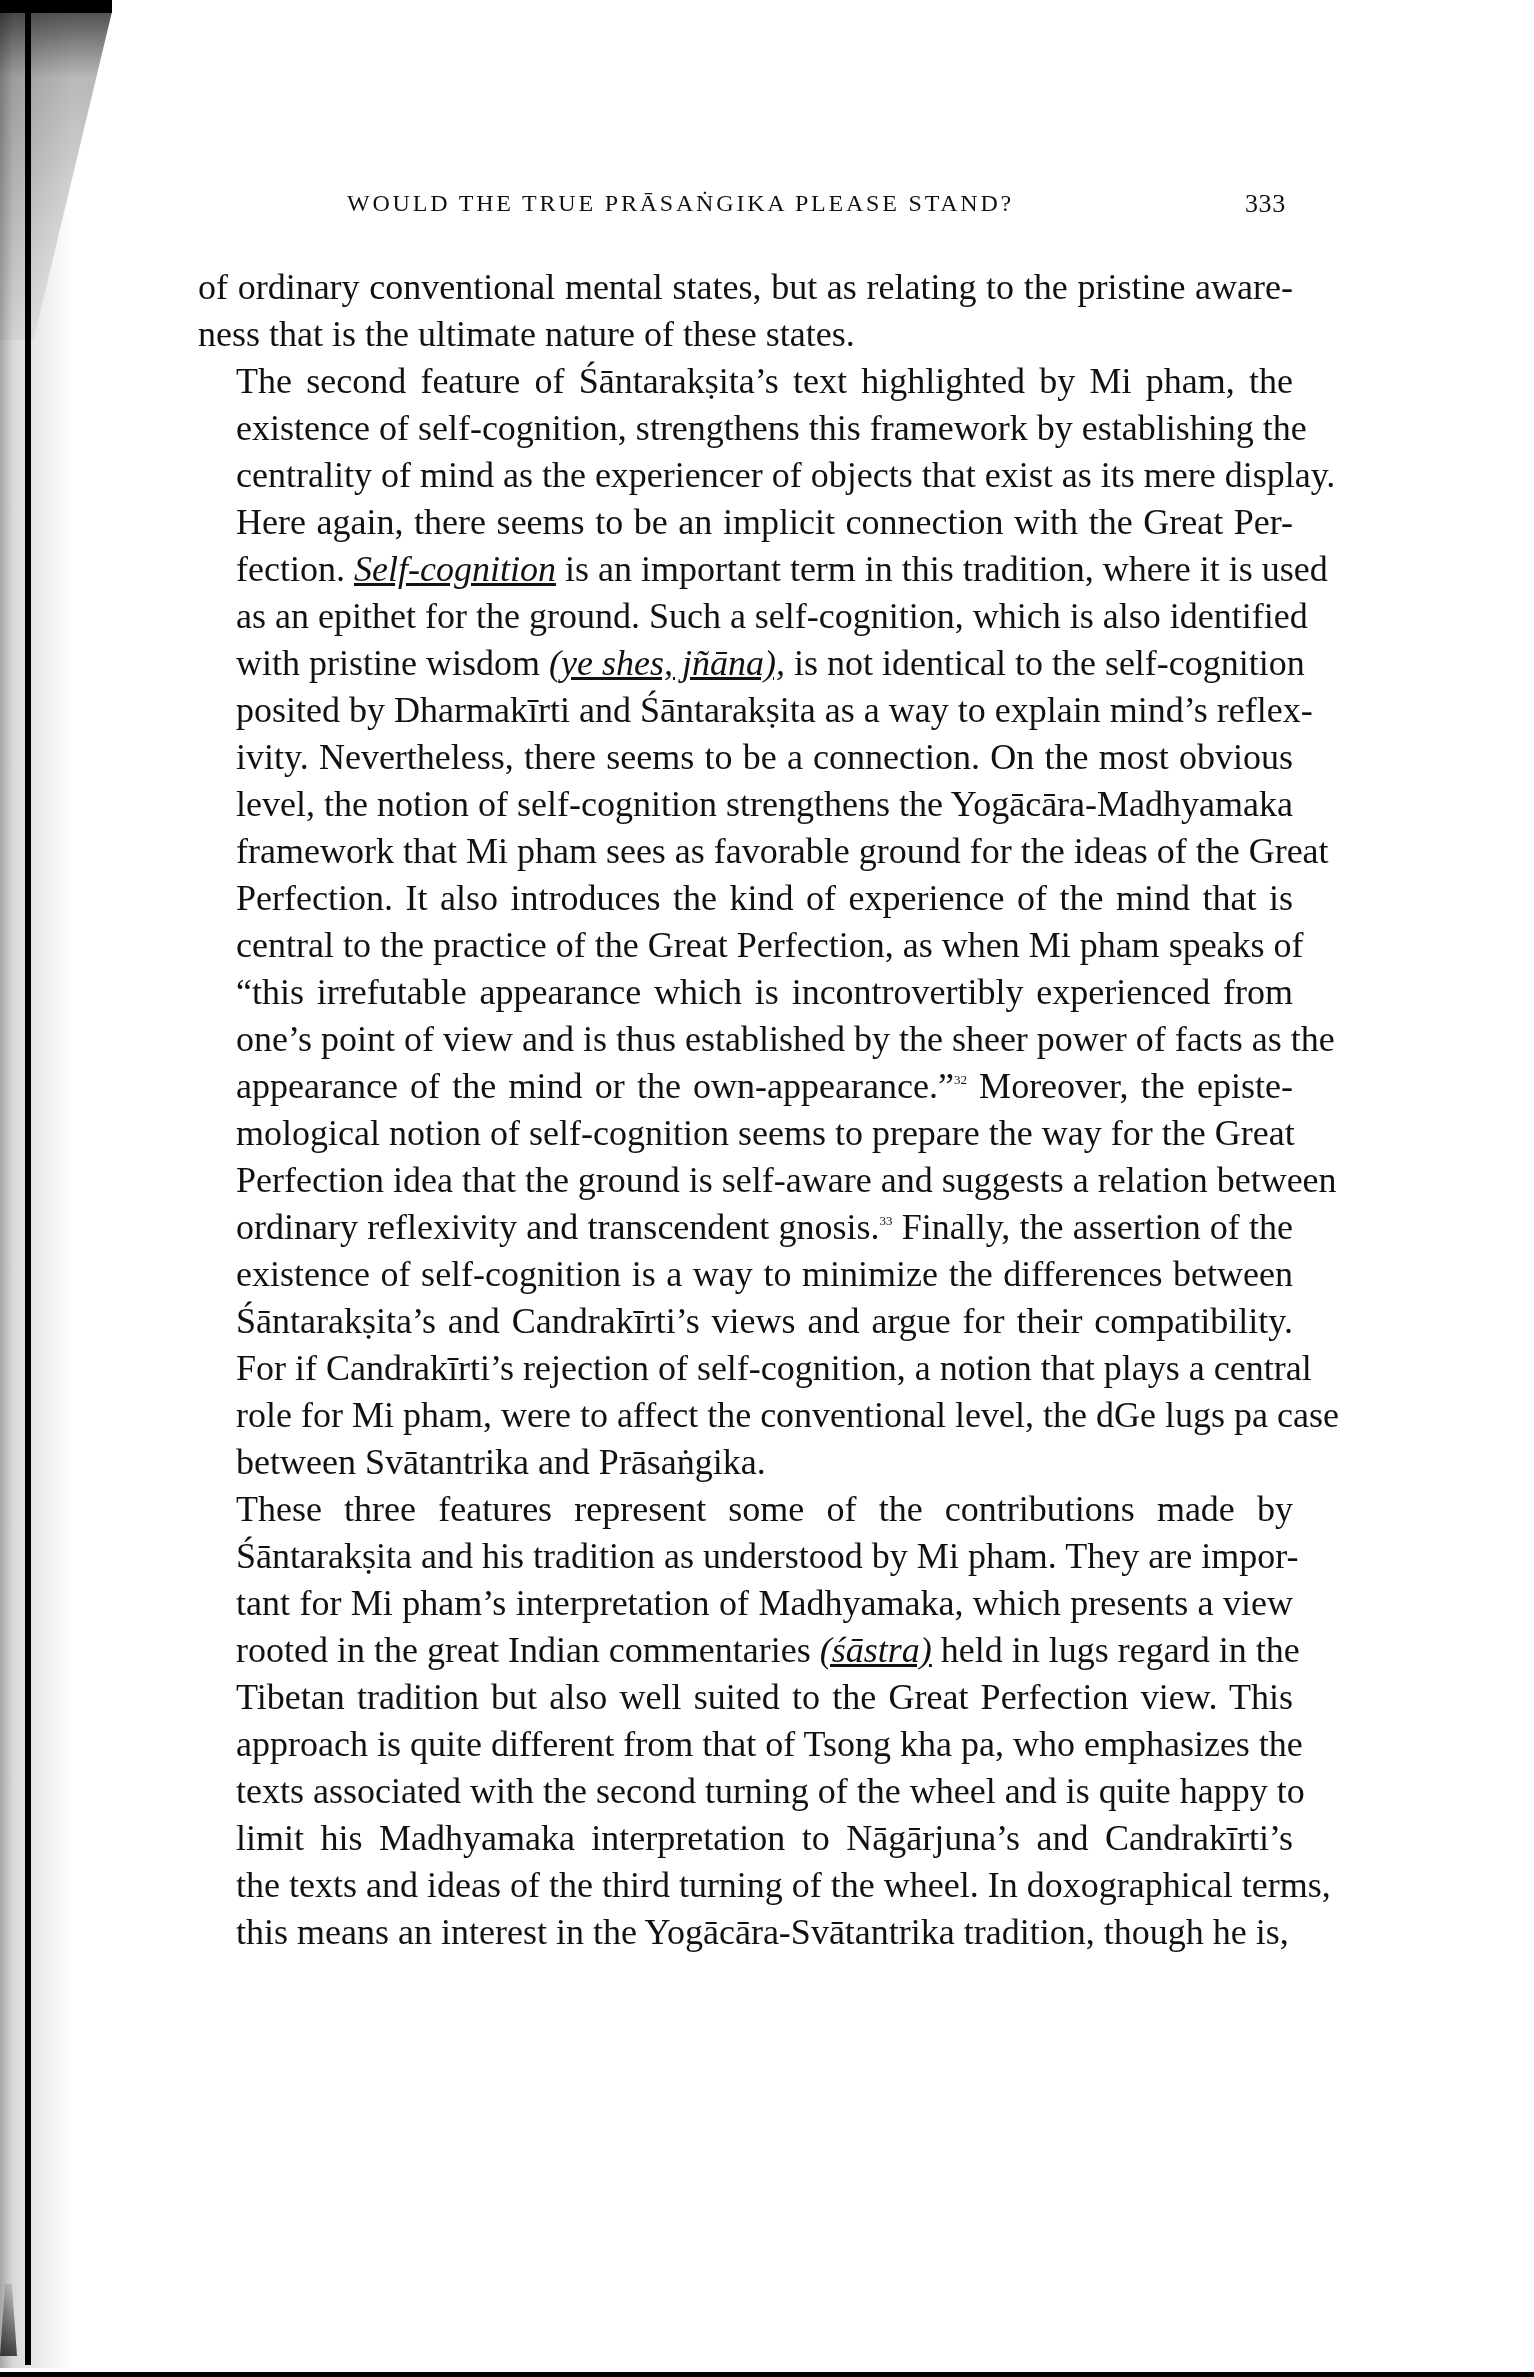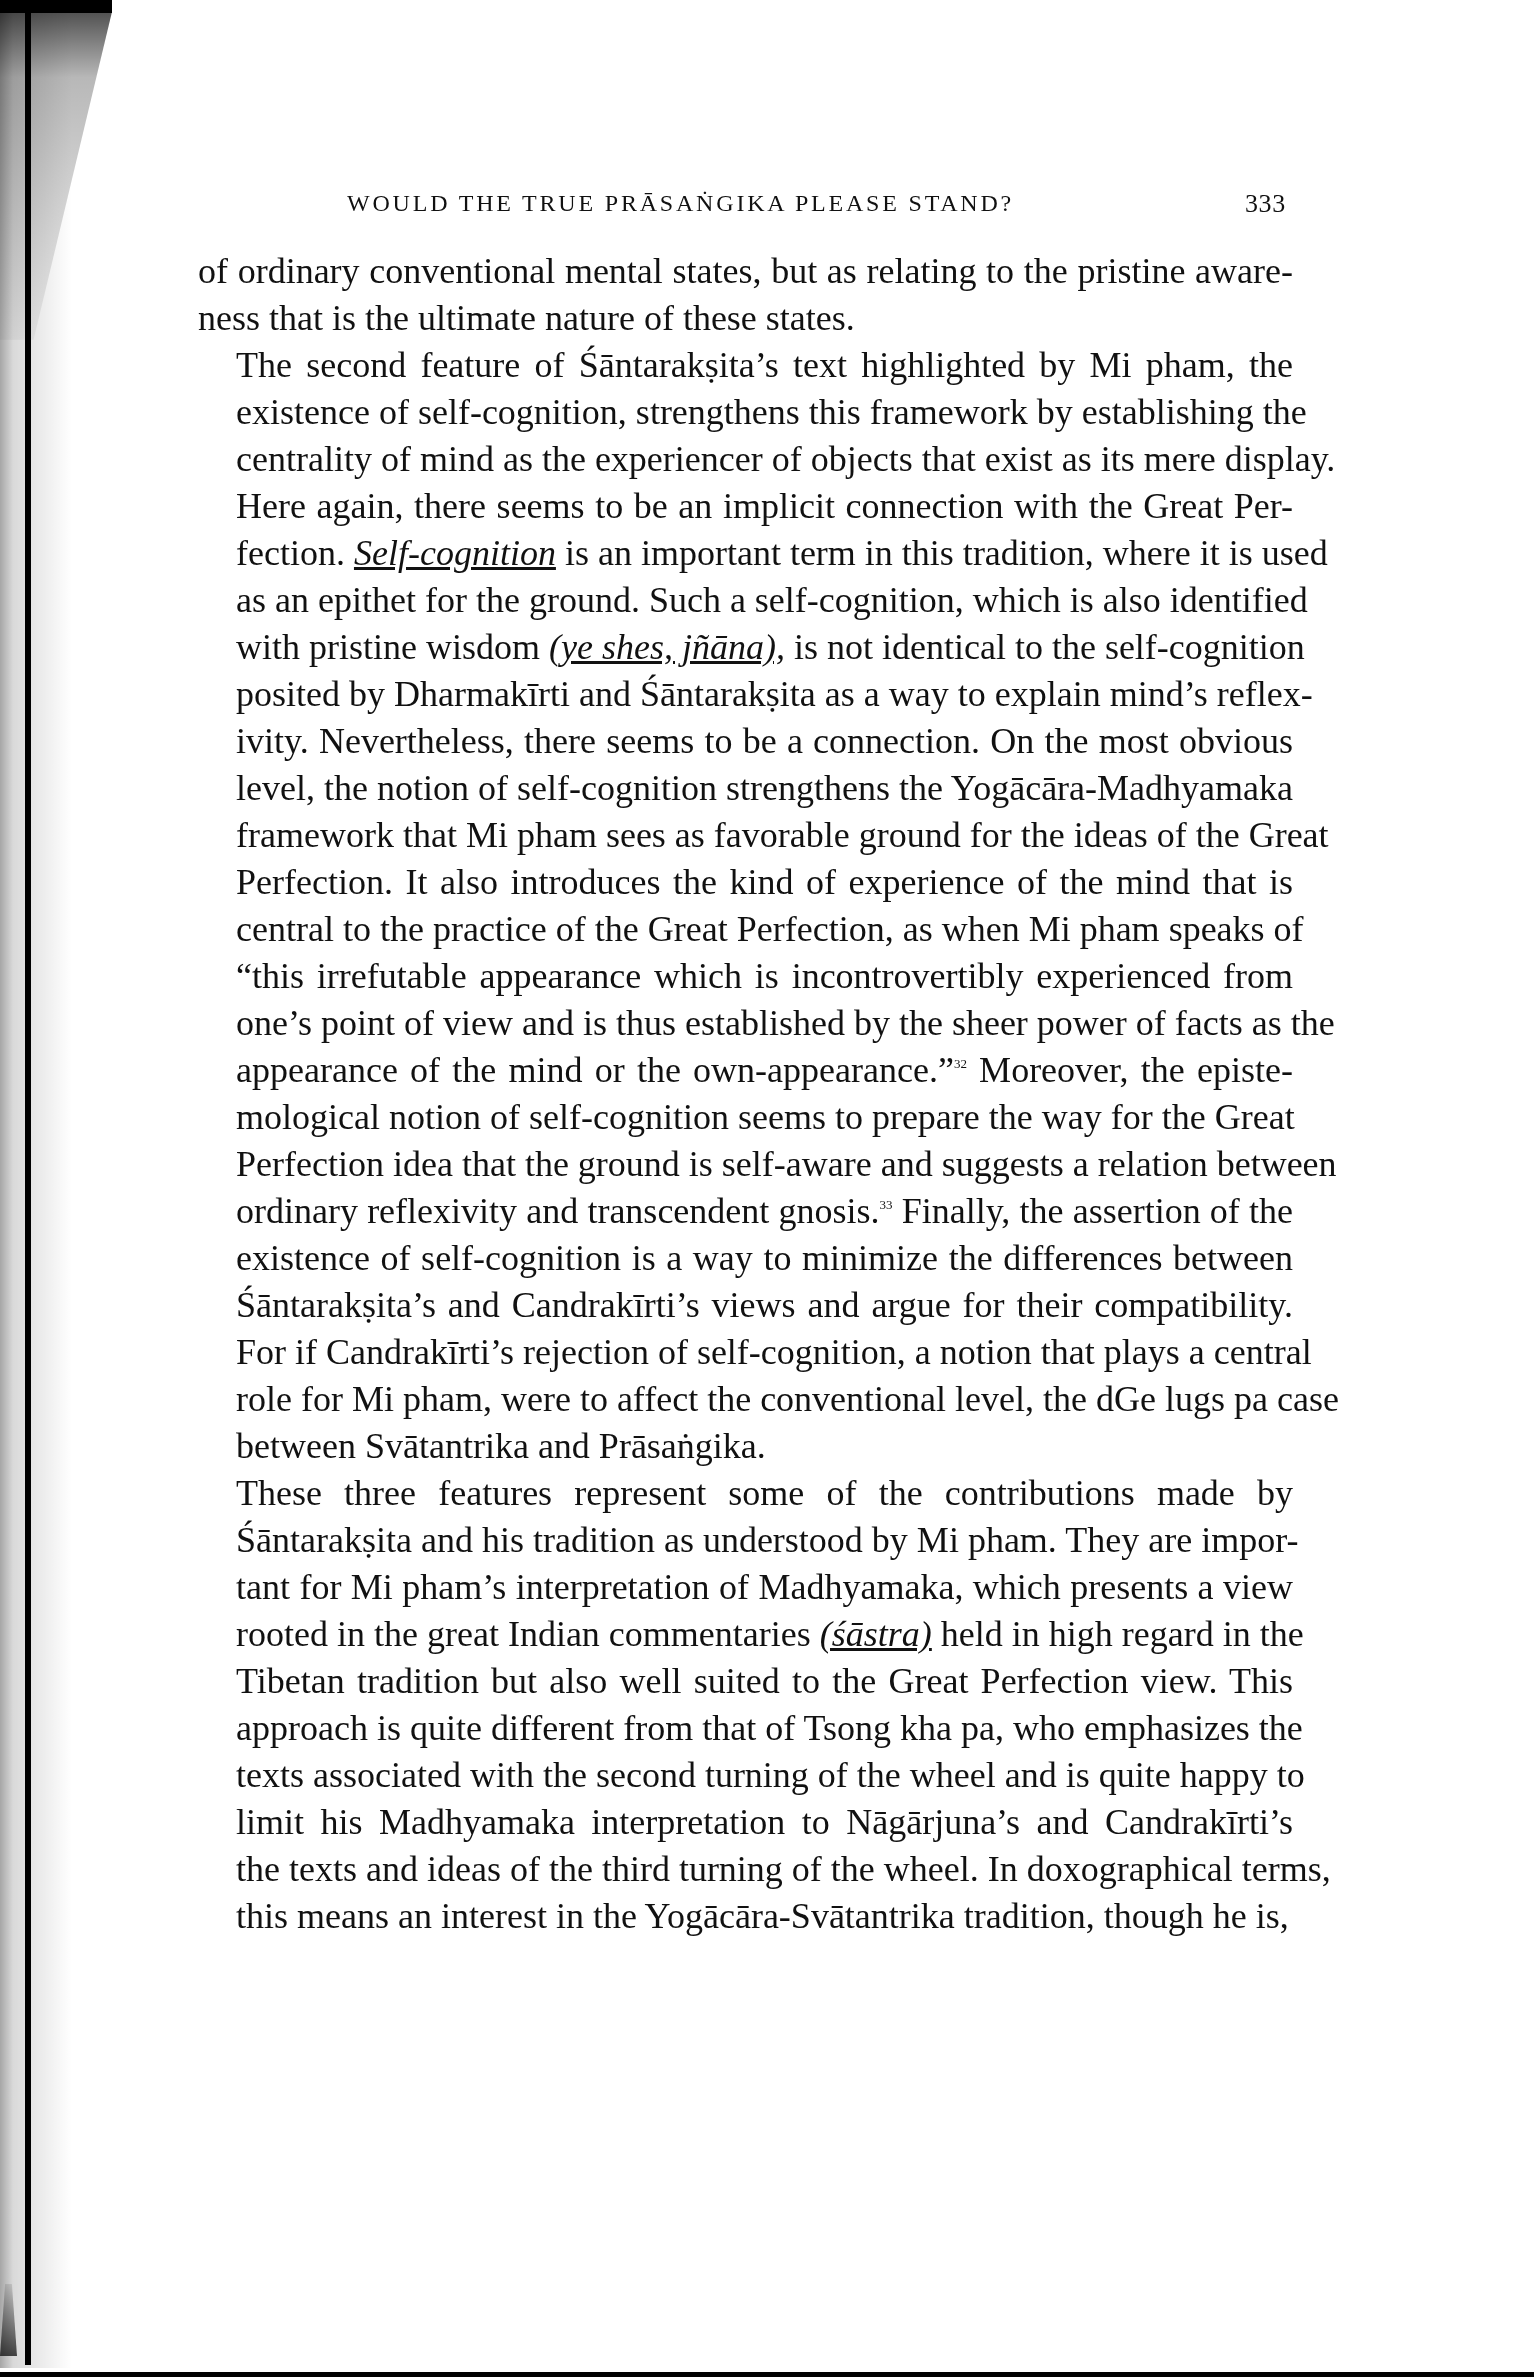--- a/index.html
+++ b/index.html
@@ -81,21 +81,21 @@
       letter-spacing: 2.8px;
       text-transform: uppercase;
     }
     .page-number {
       font-size: 26px;
       letter-spacing: 0.7px;
     }
     .text-block {
       position: absolute;
       left: 198px;
-      top: 248px;
+      top: 264px;
       width: 1095px;
       font-size: 36px;
       line-height: 47px;
       text-align: justify;
       hyphens: manual;
     }
     .text-block p {
       margin: 0;
     }
     .text-block p.indent {
@@ -161,21 +161,21 @@
       <span class="line"><span>existence of self-cognition is a way to minimize the differences between</span></span>
       <span class="line"><span>Śāntarakṣita’s and Candrakīrti’s views and argue for their compatibility.</span></span>
       <span class="line"><span>For if Candrakīrti’s rejection of self-cognition, a notion that plays a central</span></span>
       <span class="line"><span>role for Mi pham, were to affect the conventional level, the dGe lugs pa case</span></span>
       <span class="line last"><span>between Svātantrika and Prāsaṅgika.</span></span>
     </p>
     <p class="indent">
       <span class="line"><span>These three features represent some of the contributions made by</span></span>
       <span class="line"><span>Śāntarakṣita and his tradition as understood by Mi pham. They are impor-</span></span>
       <span class="line"><span>tant for Mi pham’s interpretation of Madhyamaka, which presents a view</span></span>
-      <span class="line"><span>rooted in the great Indian commentaries </span><em>(śāstra)</em><span> held in high regard in the</span></span>
+      <span class="line"><span>rooted in the great Indian commentaries </span><em>(śāstra)</em><span> held in lugs regard in the</span></span>
       <span class="line"><span>Tibetan tradition but also well suited to the Great Perfection view. This</span></span>
       <span class="line"><span>approach is quite different from that of Tsong kha pa, who emphasizes the</span></span>
       <span class="line"><span>texts associated with the second turning of the wheel and is quite happy to</span></span>
       <span class="line"><span>limit his Madhyamaka interpretation to Nāgārjuna’s and Candrakīrti’s</span></span>
       <span class="line"><span>the texts and ideas of the third turning of the wheel. In doxographical terms,</span></span>
       <span class="line last"><span>this means an interest in the Yogācāra-Svātantrika tradition, though he is,</span></span>
     </p>
   </main>
 
 

